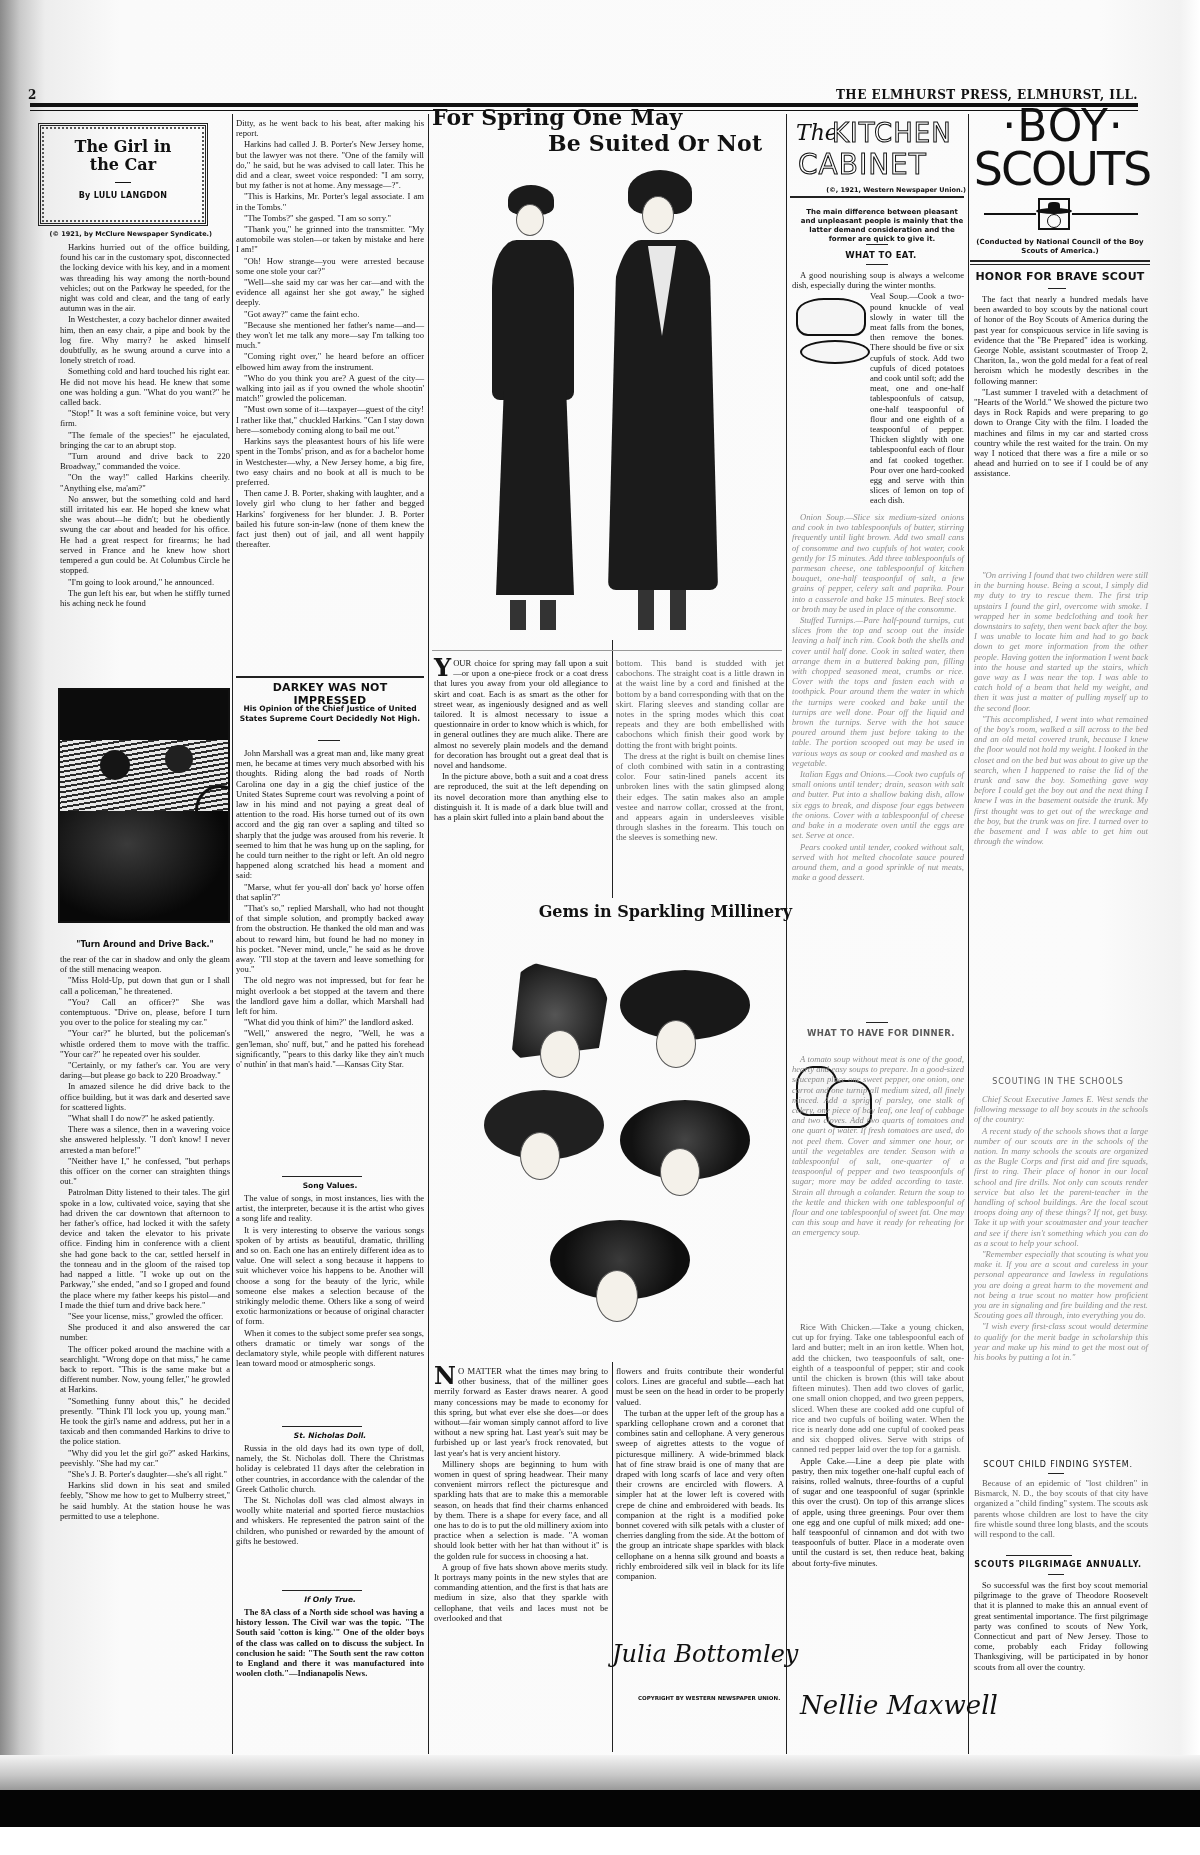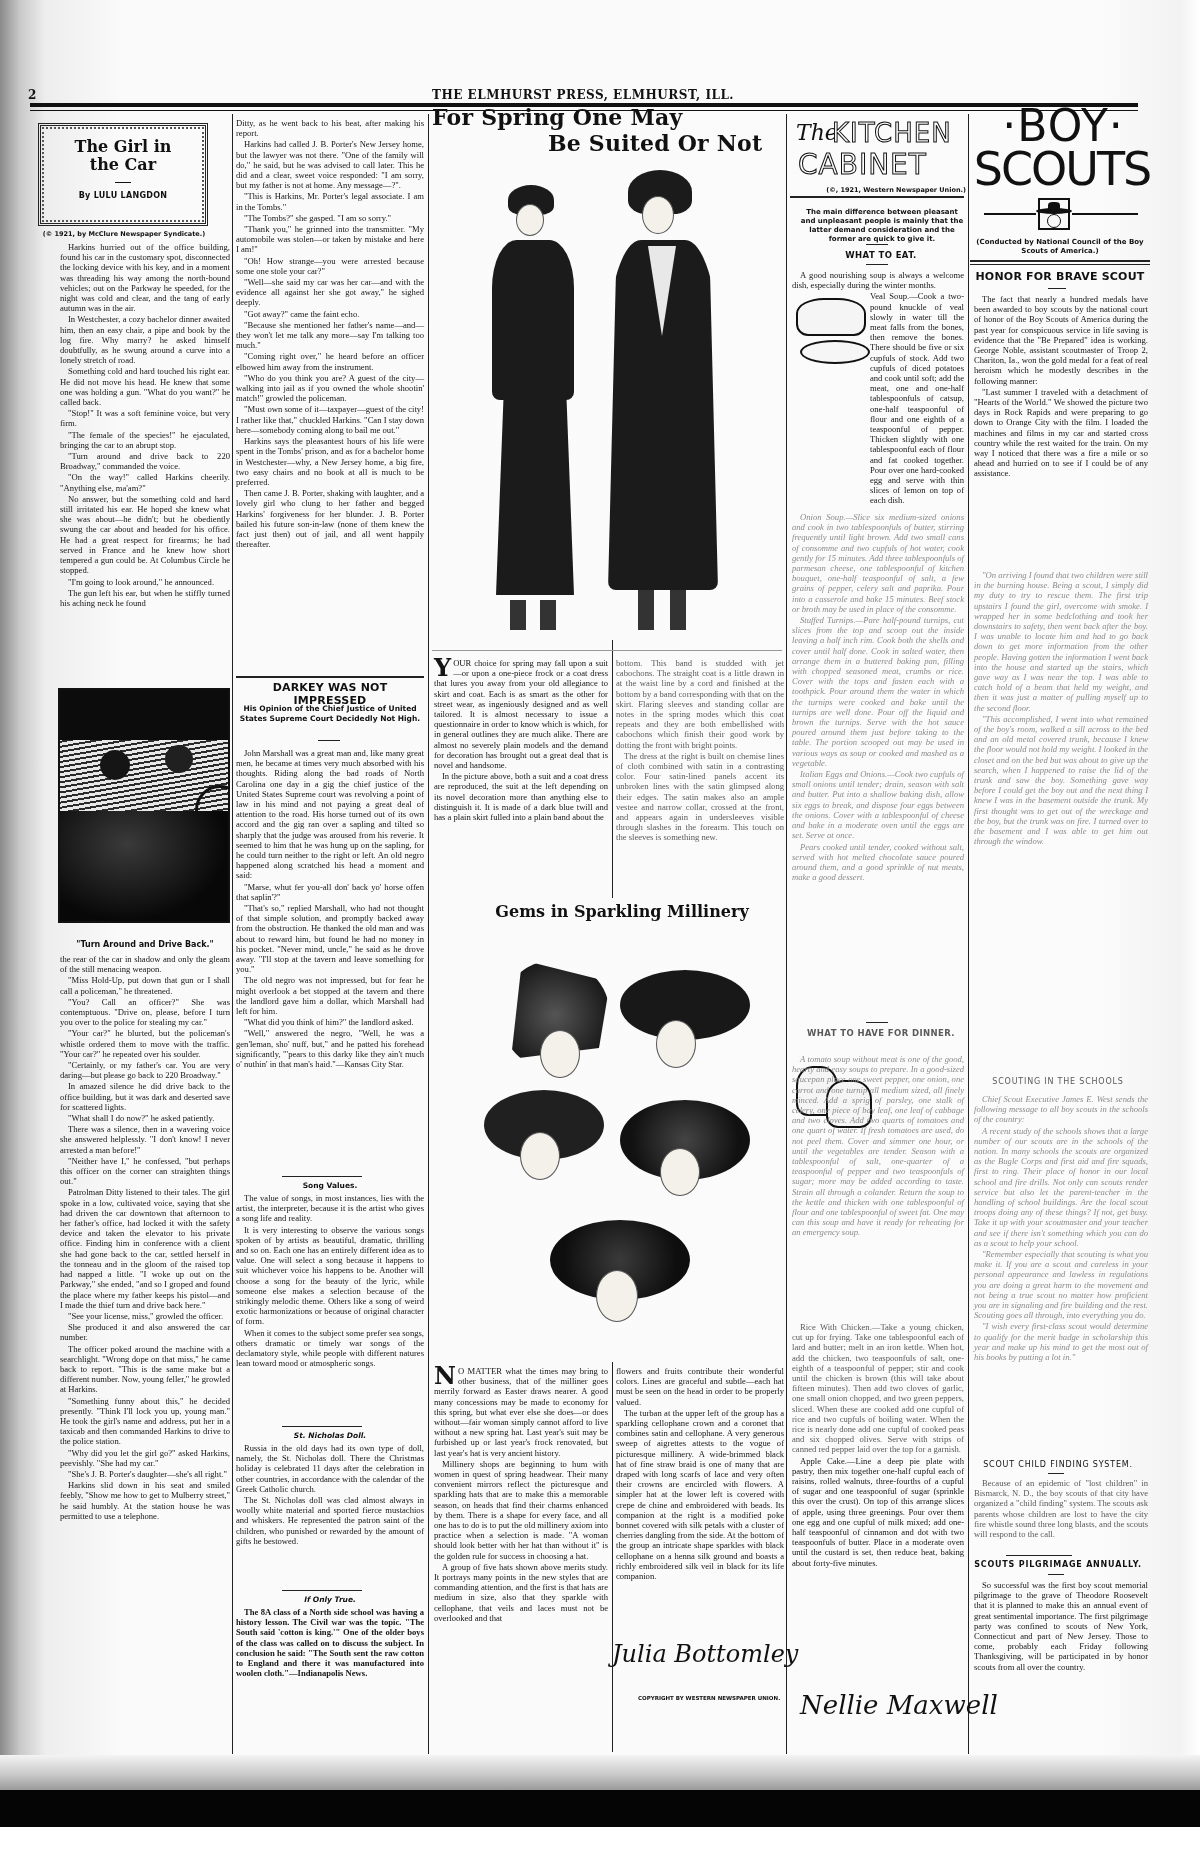--- a/index.html
+++ b/index.html
@@ -11,38 +11,38 @@
   }
   .bottom-smudge {
     position: absolute; left: 0; top: 1755px; width: 1200px; height: 55px;
     background: linear-gradient(180deg, #f4f4f4 0px, #c8c8c8 20px, #8a8a8a 40px, #1a1a1a 55px);
   }
   .bottom-black { position: absolute; left: 0; top: 1790px; width: 1200px; height: 37px; background: #050505; }
   .bottom-white { position: absolute; left: 0; top: 1827px; width: 1200px; height: 28px; background: #ffffff; }
 
   .masthead { position: absolute; left: 28px; top: 88px; width: 1110px; height: 14px; }
   .page-num { position: absolute; left: 0; top: 0; font: bold 12px "DejaVu Serif", serif; }
-  .paper-title { position: absolute; left: 0; width: 100%; text-align: center; top: 0; font: bold 12px "DejaVu Serif", serif; letter-spacing: 0.5px; }
+  .paper-title { position: absolute; left: 0; width: 100%; text-align: right; top: 0; font: bold 12px "DejaVu Serif", serif; letter-spacing: 0.5px; }
   .rule-thick { position: absolute; left: 30px; top: 103px; width: 1108px; height: 4px; background: #111; }
   .rule-thin { position: absolute; left: 30px; top: 110px; width: 1108px; height: 1px; background: #111; }
 
   .col { position: absolute; font-family: "Liberation Serif", serif; font-size: 8.6px; line-height: 10.2px; text-align: justify; color: #151515; }
   .col p { text-indent: 8px; margin-bottom: 1px; }
   .col-rule { position: absolute; width: 1px; background: #222; }
 
   
   .girl-box {
     position: absolute; left: 38px; top: 123px; width: 170px; height: 103px;
     border: 3px double #222; outline: 2px dotted #555; outline-offset: -6px;
     text-align: center; padding-top: 12px;
   }
   .girl-title { font: bold 16px "DejaVu Serif", serif; line-height: 18px; }
   .girl-dash { width: 16px; height: 1px; background: #111; margin: 8px auto 8px; }
   .girl-byline { font: bold 8px "DejaVu Sans", sans-serif; letter-spacing: 0.3px; }
-  .girl-copy { position: absolute; left: 36px; top: 230px; width: 176px; font: 6.5px "DejaVu Sans", sans-serif; font-weight: bold; text-align: center; }
+  .girl-copy { position: absolute; left: 36px; top: 230px; width: 176px; font: 6.5px "DejaVu Sans", sans-serif; font-weight: bold; text-align: right; }
 
   .illus-car {
     position: absolute; left: 58px; top: 688px; width: 172px; height: 235px;
     background:
       repeating-linear-gradient(170deg, #2a2a2a 0 2px, #e8e8e8 2px 5px);
     border: 2px solid #111; overflow: hidden;
   }
   .illus-car .dark-top { position: absolute; left: 0; top: 0; width: 100%; height: 50px; background: #0c0c0c; }
   .illus-car .dark-bot { position: absolute; left: 0; bottom: 0; width: 100%; height: 110px; background: radial-gradient(ellipse at 40% 30%, #3a3a3a, #080808 70%); }
   .illus-car .fig1 { position: absolute; left: 40px; top: 60px; width: 30px; height: 30px; border-radius: 50%; background: #151515; }
@@ -54,21 +54,21 @@
   .head-darkey { position: absolute; left: 236px; top: 681px; width: 188px; text-align: center; font: bold 11px "DejaVu Sans", sans-serif; letter-spacing: 0.2px; }
   .sub-darkey { position: absolute; left: 236px; top: 704px; width: 188px; text-align: center; font: bold 7.5px "DejaVu Sans", sans-serif; line-height: 10px; }
   .rule-short { position: absolute; height: 1px; background: #222; }
   .small-head { position: absolute; text-align: center; font: bold 7.5px "DejaVu Sans", sans-serif; }
 
   
   .head-spring1 { position: absolute; left: 432px; top: 104px; font: bold 22px "DejaVu Serif", serif; letter-spacing: 0.2px; }
   .head-spring2 { position: absolute; left: 548px; top: 130px; font: bold 22px "DejaVu Serif", serif; letter-spacing: 0.2px; }
   .illus-suits { position: absolute; left: 470px; top: 160px; width: 300px; height: 490px; }
   .suit { position: absolute; background: #1b1b1b; }
-  .head-gems { position: absolute; left: 432px; top: 902px; width: 380px; text-align: center; font: bold 16px "DejaVu Serif", serif; }
+  .head-gems { position: absolute; left: 412px; top: 902px; width: 380px; text-align: right; font: bold 16px "DejaVu Serif", serif; }
   .illus-hats { position: absolute; left: 470px; top: 960px; width: 300px; height: 400px; }
   .hat { position: absolute; border-radius: 50%; }
   .face { position: absolute; border-radius: 50%; background: #f4f1ea; border: 1px solid #555; }
   .signature { position: absolute; font: italic 24px "DejaVu Serif", serif; }
   .copy-union { position: absolute; font: bold 5.5px "DejaVu Sans", sans-serif; }
   .dropcap { float: left; font: bold 24px "DejaVu Serif", serif; line-height: 20px; margin-right: 2px; }
 
   
   .kitchen-logo { position: absolute; left: 796px; top: 118px; width: 170px; height: 80px; }
   .kitchen-the { position: absolute; left: 0; top: 2px; font: 22px "DejaVu Serif", serif; font-style: italic; }

